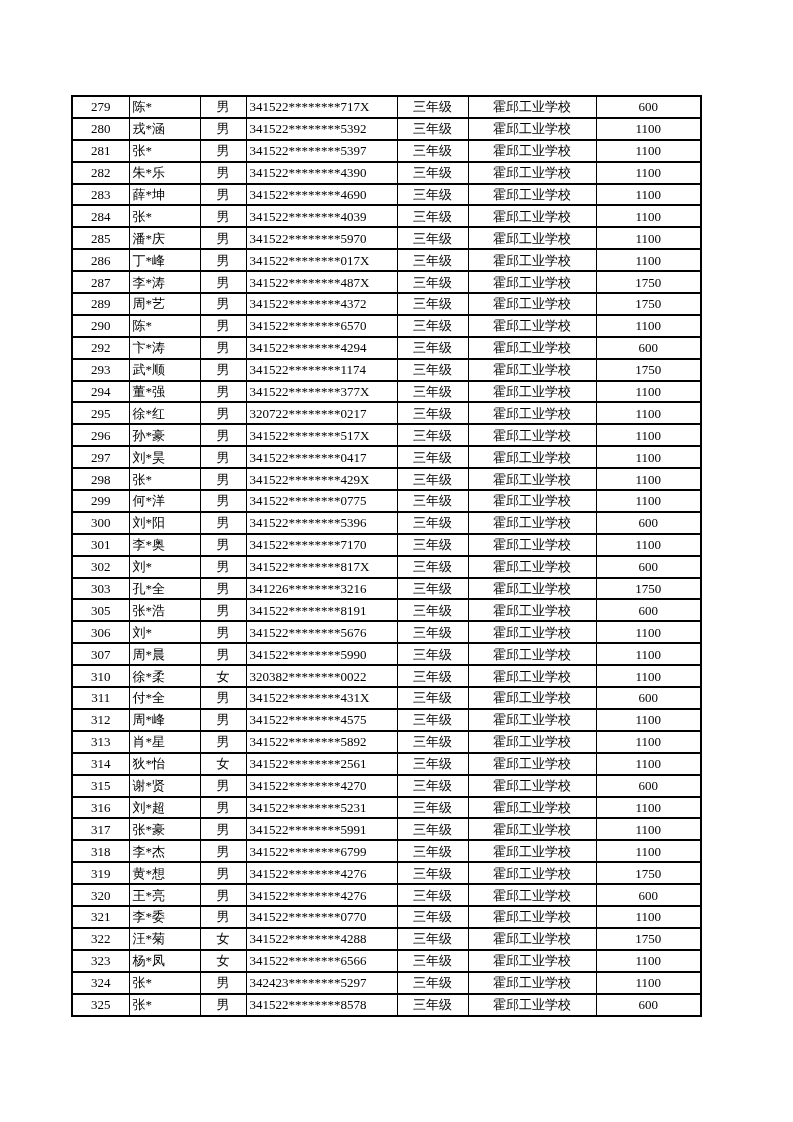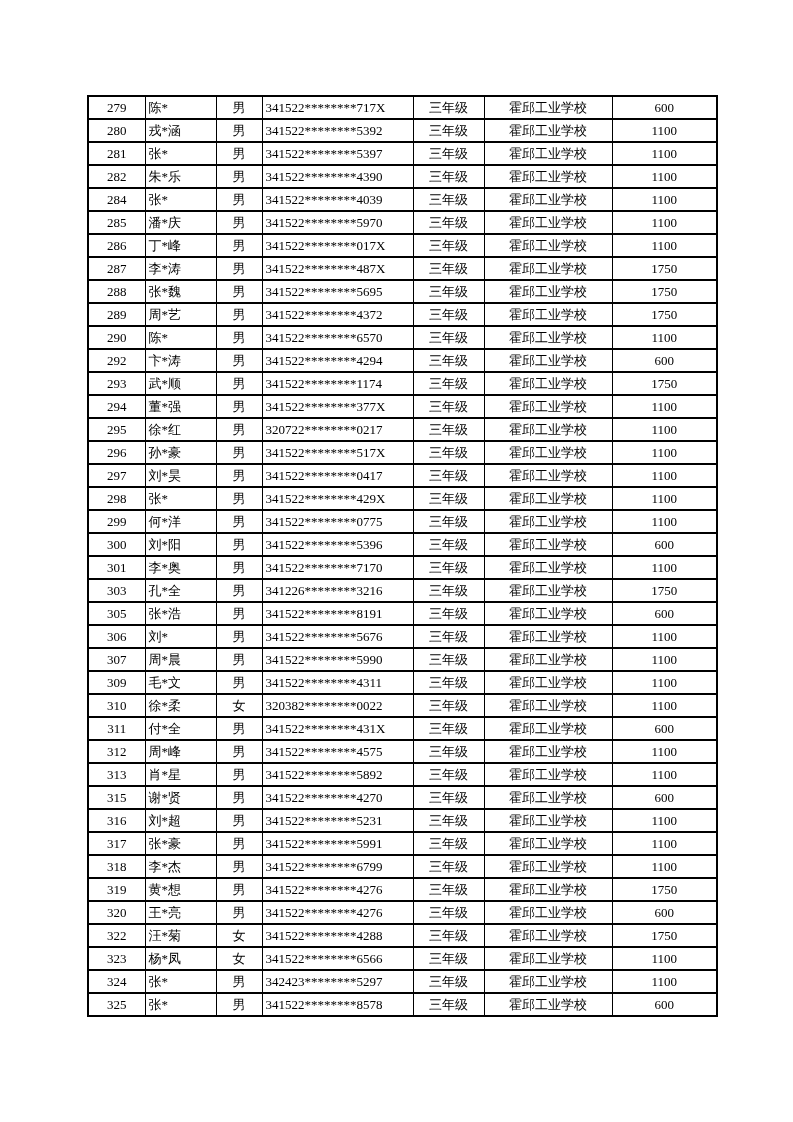--- a/index.html
+++ b/index.html
@@ -9,21 +9,21 @@
   body {
     width: 793px;
     height: 1122px;
     background: #ffffff;
     position: relative;
     font-family: "Liberation Serif", "DejaVu Serif", serif;
     color: #000000;
   }
   .sheet {
     position: absolute;
-    left: 87px;
+    left: 71px;
     top: 95px;
   }
   table.roster {
     border-collapse: collapse;
     table-layout: fixed;
     width: 629px;
     height: 922px;
     border: 2px solid #000000;
   }
   table.roster td {
@@ -89,20 +89,29 @@
         <tr>
           <td>282</td>
           <td class="align-left">朱*乐</td>
           <td>男</td>
           <td class="align-left">341522********4390</td>
           <td>三年级</td>
           <td>霍邱工业学校</td>
           <td>1100</td>
         </tr>
         <tr>
+          <td>283</td>
+          <td class="align-left">薛*坤</td>
+          <td>男</td>
+          <td class="align-left">341522********4690</td>
+          <td>三年级</td>
+          <td>霍邱工业学校</td>
+          <td>1100</td>
+        </tr>
+        <tr>
           <td>284</td>
           <td class="align-left">张*</td>
           <td>男</td>
           <td class="align-left">341522********4039</td>
           <td>三年级</td>
           <td>霍邱工业学校</td>
           <td>1100</td>
         </tr>
         <tr>
           <td>285</td>
@@ -125,29 +134,20 @@
         <tr>
           <td>287</td>
           <td class="align-left">李*涛</td>
           <td>男</td>
           <td class="align-left">341522********487X</td>
           <td>三年级</td>
           <td>霍邱工业学校</td>
           <td>1750</td>
         </tr>
         <tr>
-          <td>288</td>
-          <td class="align-left">张*魏</td>
-          <td>男</td>
-          <td class="align-left">341522********5695</td>
-          <td>三年级</td>
-          <td>霍邱工业学校</td>
-          <td>1750</td>
-        </tr>
-        <tr>
           <td>289</td>
           <td class="align-left">周*艺</td>
           <td>男</td>
           <td class="align-left">341522********4372</td>
           <td>三年级</td>
           <td>霍邱工业学校</td>
           <td>1750</td>
         </tr>
         <tr>
           <td>290</td>
@@ -242,20 +242,29 @@
         <tr>
           <td>301</td>
           <td class="align-left">李*奥</td>
           <td>男</td>
           <td class="align-left">341522********7170</td>
           <td>三年级</td>
           <td>霍邱工业学校</td>
           <td>1100</td>
         </tr>
         <tr>
+          <td>302</td>
+          <td class="align-left">刘*</td>
+          <td>男</td>
+          <td class="align-left">341522********817X</td>
+          <td>三年级</td>
+          <td>霍邱工业学校</td>
+          <td>600</td>
+        </tr>
+        <tr>
           <td>303</td>
           <td class="align-left">孔*全</td>
           <td>男</td>
           <td class="align-left">341226********3216</td>
           <td>三年级</td>
           <td>霍邱工业学校</td>
           <td>1750</td>
         </tr>
         <tr>
           <td>305</td>
@@ -273,29 +282,20 @@
           <td class="align-left">341522********5676</td>
           <td>三年级</td>
           <td>霍邱工业学校</td>
           <td>1100</td>
         </tr>
         <tr>
           <td>307</td>
           <td class="align-left">周*晨</td>
           <td>男</td>
           <td class="align-left">341522********5990</td>
-          <td>三年级</td>
-          <td>霍邱工业学校</td>
-          <td>1100</td>
-        </tr>
-        <tr>
-          <td>309</td>
-          <td class="align-left">毛*文</td>
-          <td>男</td>
-          <td class="align-left">341522********4311</td>
           <td>三年级</td>
           <td>霍邱工业学校</td>
           <td>1100</td>
         </tr>
         <tr>
           <td>310</td>
           <td class="align-left">徐*柔</td>
           <td>女</td>
           <td class="align-left">320382********0022</td>
           <td>三年级</td>
@@ -323,20 +323,29 @@
         <tr>
           <td>313</td>
           <td class="align-left">肖*星</td>
           <td>男</td>
           <td class="align-left">341522********5892</td>
           <td>三年级</td>
           <td>霍邱工业学校</td>
           <td>1100</td>
         </tr>
         <tr>
+          <td>314</td>
+          <td class="align-left">狄*怡</td>
+          <td>女</td>
+          <td class="align-left">341522********2561</td>
+          <td>三年级</td>
+          <td>霍邱工业学校</td>
+          <td>1100</td>
+        </tr>
+        <tr>
           <td>315</td>
           <td class="align-left">谢*贤</td>
           <td>男</td>
           <td class="align-left">341522********4270</td>
           <td>三年级</td>
           <td>霍邱工业学校</td>
           <td>600</td>
         </tr>
         <tr>
           <td>316</td>
@@ -375,20 +384,29 @@
           <td>1750</td>
         </tr>
         <tr>
           <td>320</td>
           <td class="align-left">王*亮</td>
           <td>男</td>
           <td class="align-left">341522********4276</td>
           <td>三年级</td>
           <td>霍邱工业学校</td>
           <td>600</td>
+        </tr>
+        <tr>
+          <td>321</td>
+          <td class="align-left">李*委</td>
+          <td>男</td>
+          <td class="align-left">341522********0770</td>
+          <td>三年级</td>
+          <td>霍邱工业学校</td>
+          <td>1100</td>
         </tr>
         <tr>
           <td>322</td>
           <td class="align-left">汪*菊</td>
           <td>女</td>
           <td class="align-left">341522********4288</td>
           <td>三年级</td>
           <td>霍邱工业学校</td>
           <td>1750</td>
         </tr>

